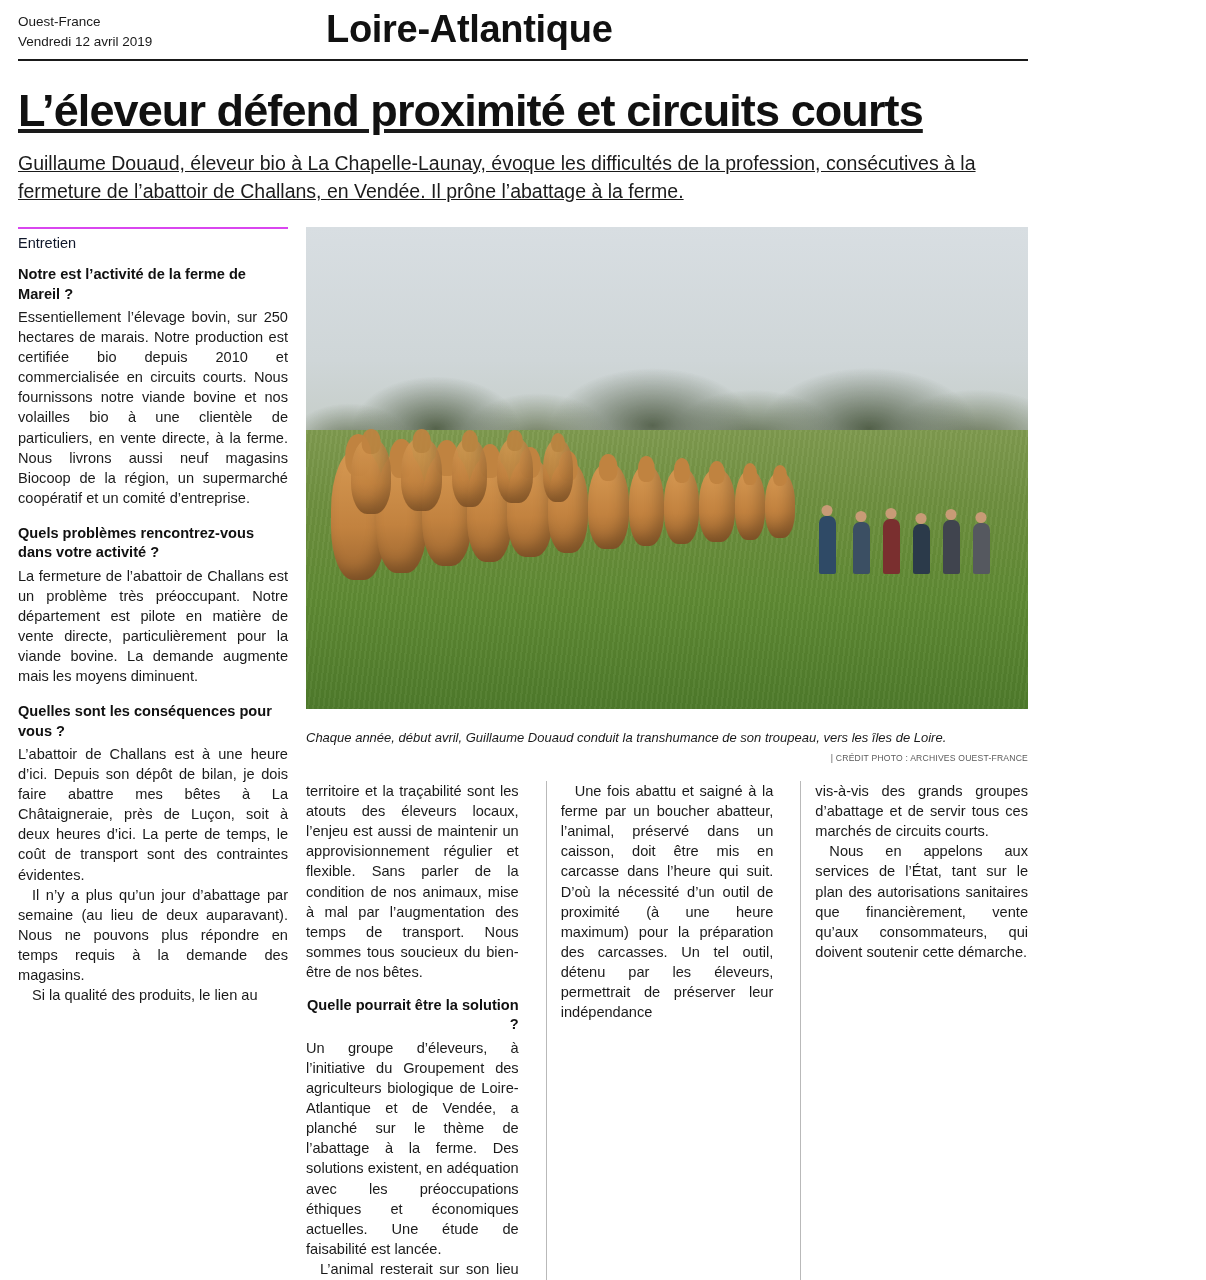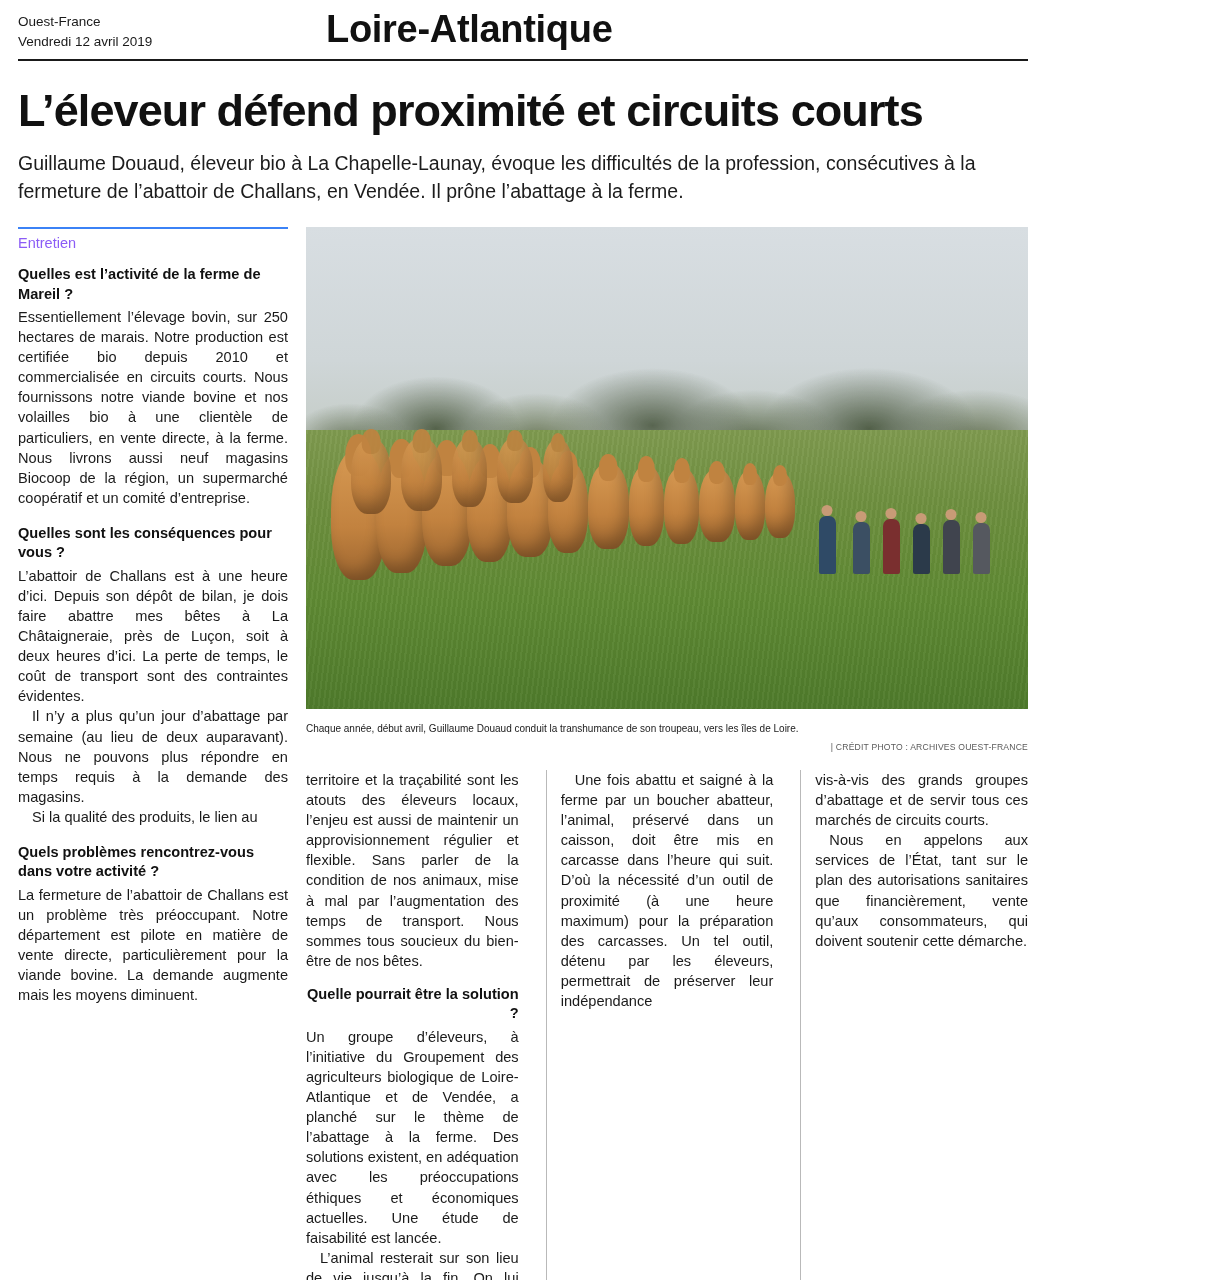--- a/index.html
+++ b/index.html
@@ -45,20 +45,21 @@
     font-weight: bold;
     letter-spacing: -0.3px;
     line-height: 1;
     color: #111;
   }
 
   
   .headline-wrap {
     padding-top: 26px;
     padding-bottom: 6px;
+    text-decoration: underline;
   }
   h1.headline {
     margin: 0;
     font-size: 45px;
     line-height: 1.06;
     font-weight: bold;
     letter-spacing: -0.9px;
     color: #111;
   }
   .standfirst {
@@ -79,24 +80,24 @@
     flex: 0 0 288px;
     padding-right: 18px;
     box-sizing: border-box;
   }
   .right-area {
     flex: 1;
     min-width: 0;
   }
 
   .section-label {
-    border-top: 2px solid #3b82f6;
+    border-top: 2px solid #d946ef;
     padding-top: 6px;
     font-size: 14.5px;
-    color: #8b5cf6;
+    color: #0f172a;
     margin-bottom: 14px;
   }
 
   
   .bio {
     display: flex;
     gap: 10px;
     margin-bottom: 20px;
   }
   .portrait {
@@ -265,22 +266,23 @@
     left: 50%;
     top: -11px;
     transform: translateX(-50%);
     width: 11px;
     height: 11px;
     border-radius: 50%;
     background: #c89b76;
   }
 
   .caption {
-    margin-top: 13px;
-    font-size: 10px;
+    margin-top: 20px;
+    font-size: 13px;
+    font-style: italic;
     line-height: 1.35;
     color: #1a1a1a;
   }
   .photo-credit {
     margin-top: 6px;
     text-align: right;
     font-size: 8.6px;
     color: #5a5a5a;
     letter-spacing: 0.2px;
   }
@@ -332,34 +334,34 @@
     <div class="standfirst">Guillaume Douaud, éleveur bio à La Chapelle-Launay, évoque les difficultés de la profession, consécutives à la fermeture de l’abattoir de Challans, en Vendée. Il prône l’abattage à la ferme.</div>
   </div>
 
   <div class="content">
 
     <div class="col-interview">
       <div class="section-label">Entretien</div>
 
 
       <div class="qa">
-        <div class="q">Quelles est l’activité de la ferme de Mareil ?</div>
+        <div class="q">Notre est l’activité de la ferme de Mareil ?</div>
         <div class="a">Essentiellement l’élevage bovin, sur 250 hectares de marais. Notre production est certifiée bio depuis 2010 et commercialisée en circuits courts. Nous fournissons notre viande bovine et nos volailles bio à une clientèle de particuliers, en vente directe, à la ferme. Nous livrons aussi neuf magasins Biocoop de la région, un supermarché coopératif et un comité d’entreprise.</div>
+      </div>
+
+      <div class="qa">
+        <div class="q">Quels problèmes rencontrez-vous dans votre activité ?</div>
+        <div class="a">La fermeture de l’abattoir de Challans est un problème très préoccupant. Notre département est pilote en matière de vente directe, particulièrement pour la viande bovine. La demande augmente mais les moyens diminuent.</div>
       </div>
 
       <div class="qa">
         <div class="q">Quelles sont les conséquences pour vous ?</div>
         <div class="a">L’abattoir de Challans est à une heure d’ici. Depuis son dépôt de bilan, je dois faire abattre mes bêtes à La Châtaigneraie, près de Luçon, soit à deux heures d’ici. La perte de temps, le coût de transport sont des contraintes évidentes.</div>
         <div class="a" style="text-indent:14px;margin-top:0;">Il n’y a plus qu’un jour d’abattage par semaine (au lieu de deux auparavant). Nous ne pouvons plus répondre en temps requis à la demande des magasins.</div>
         <div class="a" style="text-indent:14px;margin-top:0;">Si la qualité des produits, le lien au</div>
-      </div>
-
-      <div class="qa">
-        <div class="q">Quels problèmes rencontrez-vous dans votre activité ?</div>
-        <div class="a">La fermeture de l’abattoir de Challans est un problème très préoccupant. Notre département est pilote en matière de vente directe, particulièrement pour la viande bovine. La demande augmente mais les moyens diminuent.</div>
       </div>
     </div>
 
     <div class="right-area">
 
       <div class="photo">
         <div class="sky"></div>
         <div class="treeline"></div>
         <div class="field"></div>
         <div class="herd">

